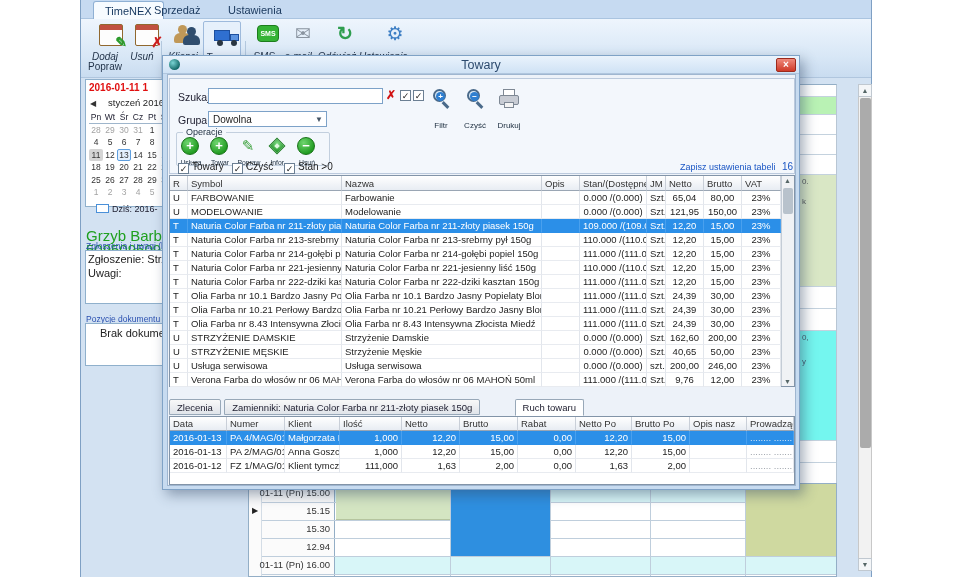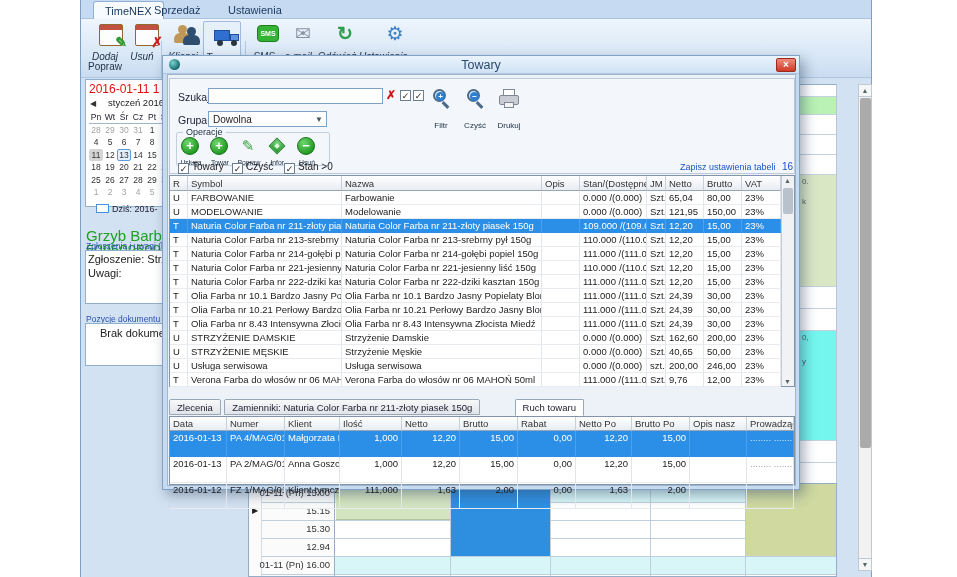--- a/index.html
+++ b/index.html
@@ -48,21 +48,21 @@
   .truck-w1 { left:3px; } .truck-w2 { left:17px; }
   .icon-sms { width:22px; height:17px; background:#35b335; border:1px solid #1d7d1d; border-radius:4px; color:#fff;
               font-size:7px; font-weight:bold; text-align:center; line-height:15px; }
   .icon-sms:after { content:""; position:absolute; left:4px; bottom:-4px; border:4px solid transparent; border-top-color:#35b335; border-left-width:2px; border-right-width:2px; }
   .icon-mail { width:24px; height:22px; font-size:19px; color:#8a94a0; line-height:22px; text-align:center; }
   .icon-refresh { width:24px; height:22px; font-size:19px; font-weight:bold; color:#2f9e4f; line-height:22px; text-align:center; }
   .icon-gear { width:24px; height:22px; font-size:19px; color:#3d7ec4; line-height:22px; text-align:center; }
 
   
   .lp-box { background:#fff; border:1px solid #8fb0cc; }
-  .date-head { left:3px; top:2px; font-size:12px; font-weight:normal; color:#e01010; white-space:nowrap; }
+  .date-head { left:3px; top:2px; font-size:10px; font-weight:bold; color:#e01010; white-space:nowrap; }
   .cal-nav { left:4px; top:19px; font-size:8px; color:#333; }
   .cal-month { left:0px; top:17px; width:100%; text-align:center; font-size:9.5px; color:#222; white-space:nowrap; }
   #cal-grid { left:3px; top:31px; width:100px; height:92px; display:grid; position:absolute;
               grid-template-columns:repeat(7, 14px); grid-auto-rows:12.5px; }
   #cal-grid div { position:static; font-size:8.5px; text-align:center; color:#333; line-height:12px; }
   #cal-grid .hdr { color:#223; border-bottom:1px solid #9fb6cc; }
   #cal-grid .muted { color:#a3a3a3; }
   #cal-grid .today { background:#d4d4d4; border-radius:2px; }
   #cal-grid .selected { border:1px solid #5e9ede; border-radius:2px; background:#e4f0fd; line-height:10px; }
   .cal-foot { left:10px; top:124px; font-size:9px; color:#223; white-space:nowrap; }
@@ -128,33 +128,33 @@
   .count-blue { font-size:10px; color:#1a56c4; }
 
   
   .ptable { left:1px; top:100px; width:626px; height:212px; background:#fff; border:1px solid #8294a8; }
   .pgrid { display:grid; grid-template-columns:18px 154px 200px 38px 67px 19px 38px 38px 39px; }
   .prow { position:relative; width:611px; height:14px; }
   .prow > div { position:static; overflow:hidden; white-space:nowrap; font-size:9.5px; line-height:14px;
                 padding:0 3px; border-right:1px solid #e2e6ec; border-bottom:1px solid #e8ebf0; color:#1c1c1c; }
   .phead { height:15px; background:linear-gradient(#ffffff,#e6ebf2); }
   .phead > div { line-height:15px; border-right:1px solid #c9cfd8; border-bottom:1px solid #9aa6b4; color:#333; }
-  .prow > div.num { text-align:left; }
+  .prow > div.num { text-align:center; }
   .prow.sel > div { background:#2b8fe8; color:#fff; border-right-color:#49a0ee; border-bottom-color:#2b8fe8; }
   .ptable-sb { right:0; top:0; width:13px; height:210px; background:#f0f2f5; border-left:1px solid #c4ccd6; }
 
   
   .dtab { position:absolute; top:0; height:16px; padding:2px 7px; font-size:9.5px; color:#223; white-space:nowrap;
           background:linear-gradient(#f8f8f8,#e0e4ea); border:1px solid #98a8b8; border-radius:2px 2px 0 0; }
   .dtab.active { background:#fff; border-bottom:1px solid #fff; height:17px; }
 
   
   .mtable { left:1px; top:341px; width:626px; height:69px; background:#fff; border:1px solid #8294a8; }
   .mgrid { display:grid; grid-template-columns:57px 58px 55px 62px 58px 58px 58px 56px 58px 57px 47px; }
-  .mrow { position:relative; width:624px; height:26px; }
+  .mrow { position:relative; width:624px; height:14px; }
   .mrow > div { position:static; overflow:hidden; white-space:nowrap; font-size:9.5px; line-height:14px;
                 padding:0 3px; border-right:1px solid #e2e6ec; border-bottom:1px solid #e8ebf0; color:#1c1c1c; }
   .mhead { height:14px; background:linear-gradient(#ffffff,#e6ebf2); }
   .mhead > div { border-right:1px solid #c9cfd8; border-bottom:1px solid #9aa6b4; color:#333; }
   .mrow > div.num { text-align:right; }
   .mrow > div.dots { color:#9aa0a8; }
   .mrow.sel > div { background:#2b8fe8; color:#fff; border-right-color:#49a0ee; border-bottom-color:#2b8fe8; }
   .mrow.sel > div.dots { color:#d9e8f8; }
 </style>
 </head>

